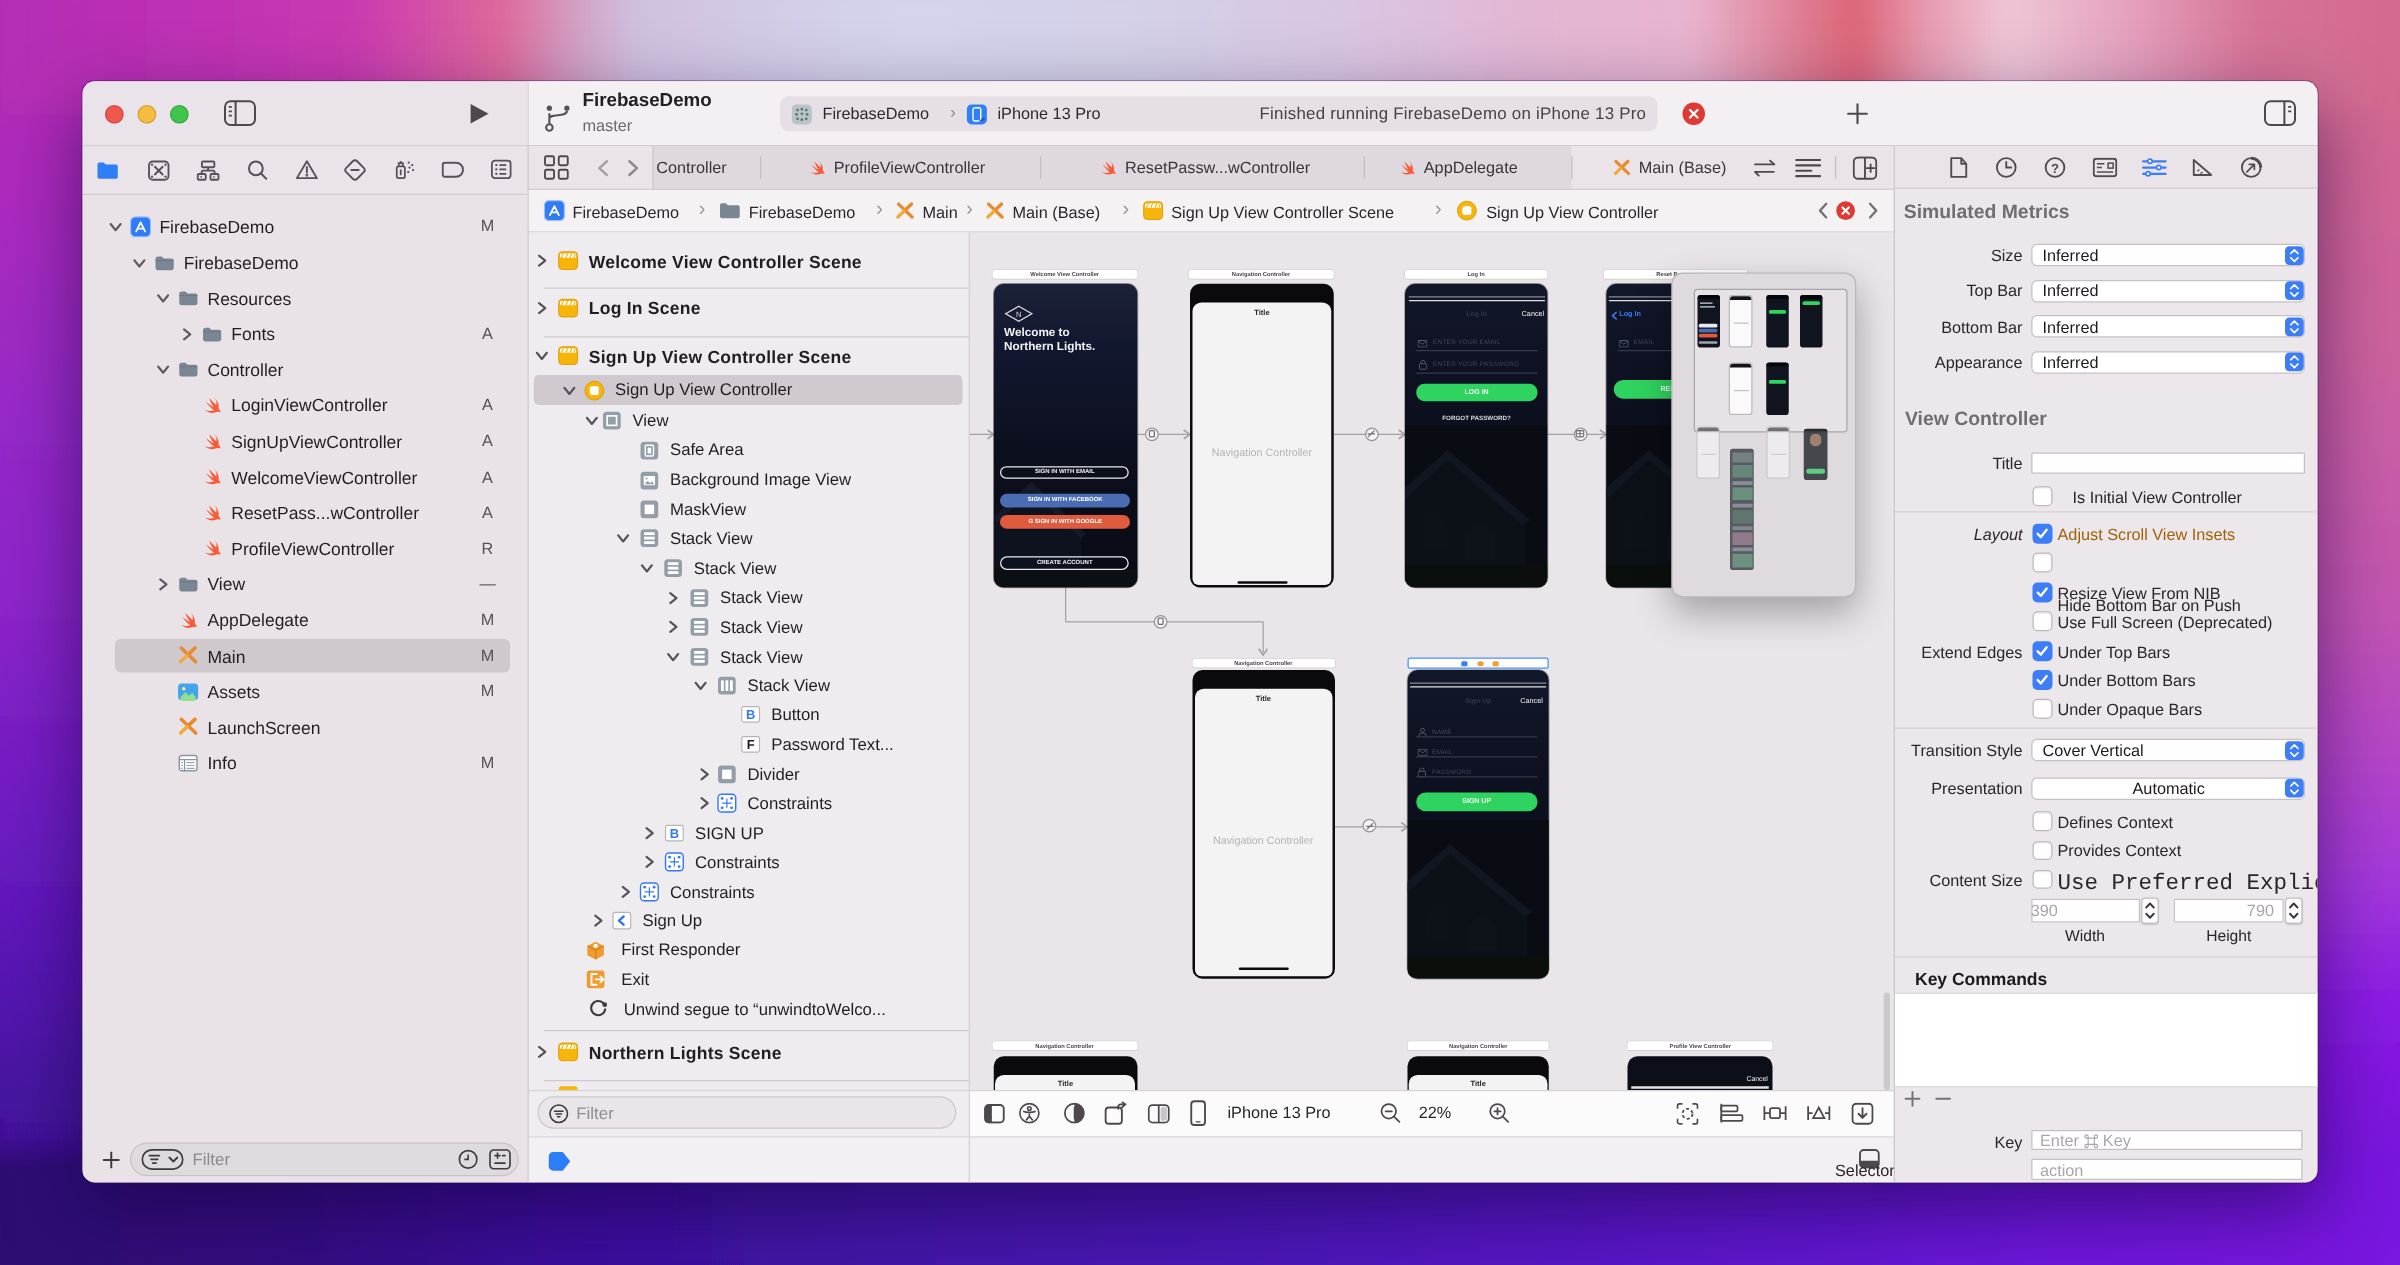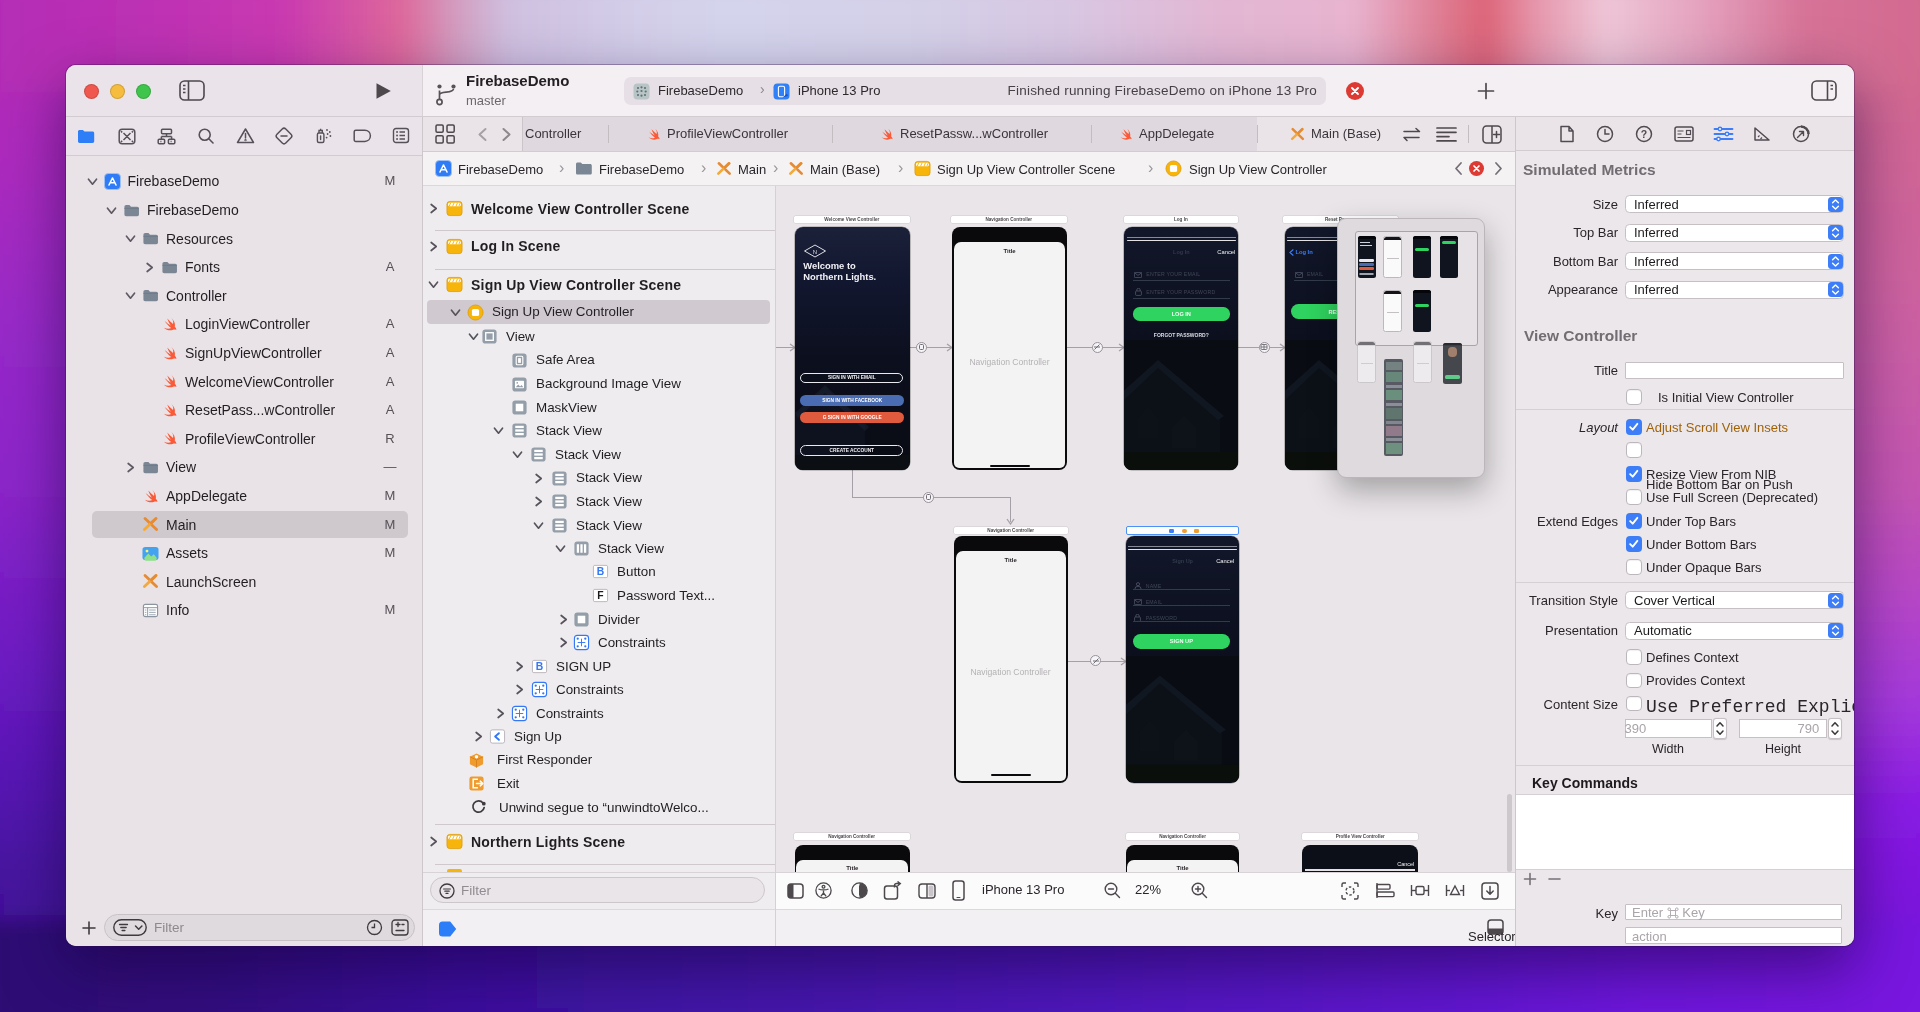--- a/index.html
+++ b/index.html
@@ -1157,21 +1157,21 @@
   <div class="sep" style="left:1450px;top:517.2px;width:338px;height:1px;background:#d5d0d4;"></div>
   <div class="tx" style="left:1402px;top:528.0px;width:150px;text-align:right;font-size:13px;color:#29252a;">Transition Style</div>
   <div class="abs" style="left:1559px;top:526.4px;width:219px;height:18px;border-radius:4.5px;background:#fff;border:1px solid #c6c0c5;"></div>
   <div class="tx" style="left:1568px;top:527.9px;font-size:13px;color:#1d1a1d;">Cover Vertical</div>
   <div class="abs" style="left:1761.5px;top:527.9px;width:15px;height:15px;border-radius:3.5px;background:#3d7ef8;"></div>
   <svg class="abs" style="left:1761.5px;top:527.9px;" width="15" height="15" viewBox="0 0 15 15">
       <path d="M4.6 5.8 L7.5 2.9 L10.4 5.8 M4.6 9.2 L7.5 12.1 L10.4 9.2" stroke="#fff" stroke-width="1.4" fill="none" stroke-linecap="round" stroke-linejoin="round"></path>
     </svg>
   <div class="tx" style="left:1402px;top:558.0px;width:150px;text-align:right;font-size:13px;color:#29252a;">Presentation</div>
   <div class="abs" style="left:1559px;top:556.9px;width:219px;height:18px;border-radius:4.5px;background:#fff;border:1px solid #c6c0c5;"></div>
-  <div class="tx" style="left:1568px;top:558.4px;font-size:13px;color:#1d1a1d;">Automatic</div>
+  <div class="tx" style="left:1640px;top:558.4px;font-size:13px;color:#1d1a1d;">Automatic</div>
   <div class="abs" style="left:1761.5px;top:558.4px;width:15px;height:15px;border-radius:3.5px;background:#3d7ef8;"></div>
   <svg class="abs" style="left:1761.5px;top:558.4px;" width="15" height="15" viewBox="0 0 15 15">
       <path d="M4.6 5.8 L7.5 2.9 L10.4 5.8 M4.6 9.2 L7.5 12.1 L10.4 9.2" stroke="#fff" stroke-width="1.4" fill="none" stroke-linecap="round" stroke-linejoin="round"></path>
     </svg>
   <div class="abs" style="left:1560px;top:584.4px;width:15.5px;height:15.5px;border-radius:4px;background:#fff;border:1px solid #bcb7bc;box-shadow:inset 0 1px 1px rgba(0,0,0,.06);"></div>
   <div class="tx" style="left:1580px;top:585.2px;font-size:13px;color:#29252a;">Defines Context</div>
   <div class="abs" style="left:1560px;top:607.6px;width:15.5px;height:15.5px;border-radius:4px;background:#fff;border:1px solid #bcb7bc;box-shadow:inset 0 1px 1px rgba(0,0,0,.06);"></div>
   <div class="tx" style="left:1580px;top:608.4px;font-size:13px;color:#29252a;">Provides Context</div>
   <div class="tx" style="left:1402px;top:632.0px;width:150px;text-align:right;font-size:13px;color:#29252a;">Content Size</div>
   <div class="abs" style="left:1560px;top:630.9px;width:15.5px;height:15.5px;border-radius:4px;background:#fff;border:1px solid #bcb7bc;box-shadow:inset 0 1px 1px rgba(0,0,0,.06);"></div>

